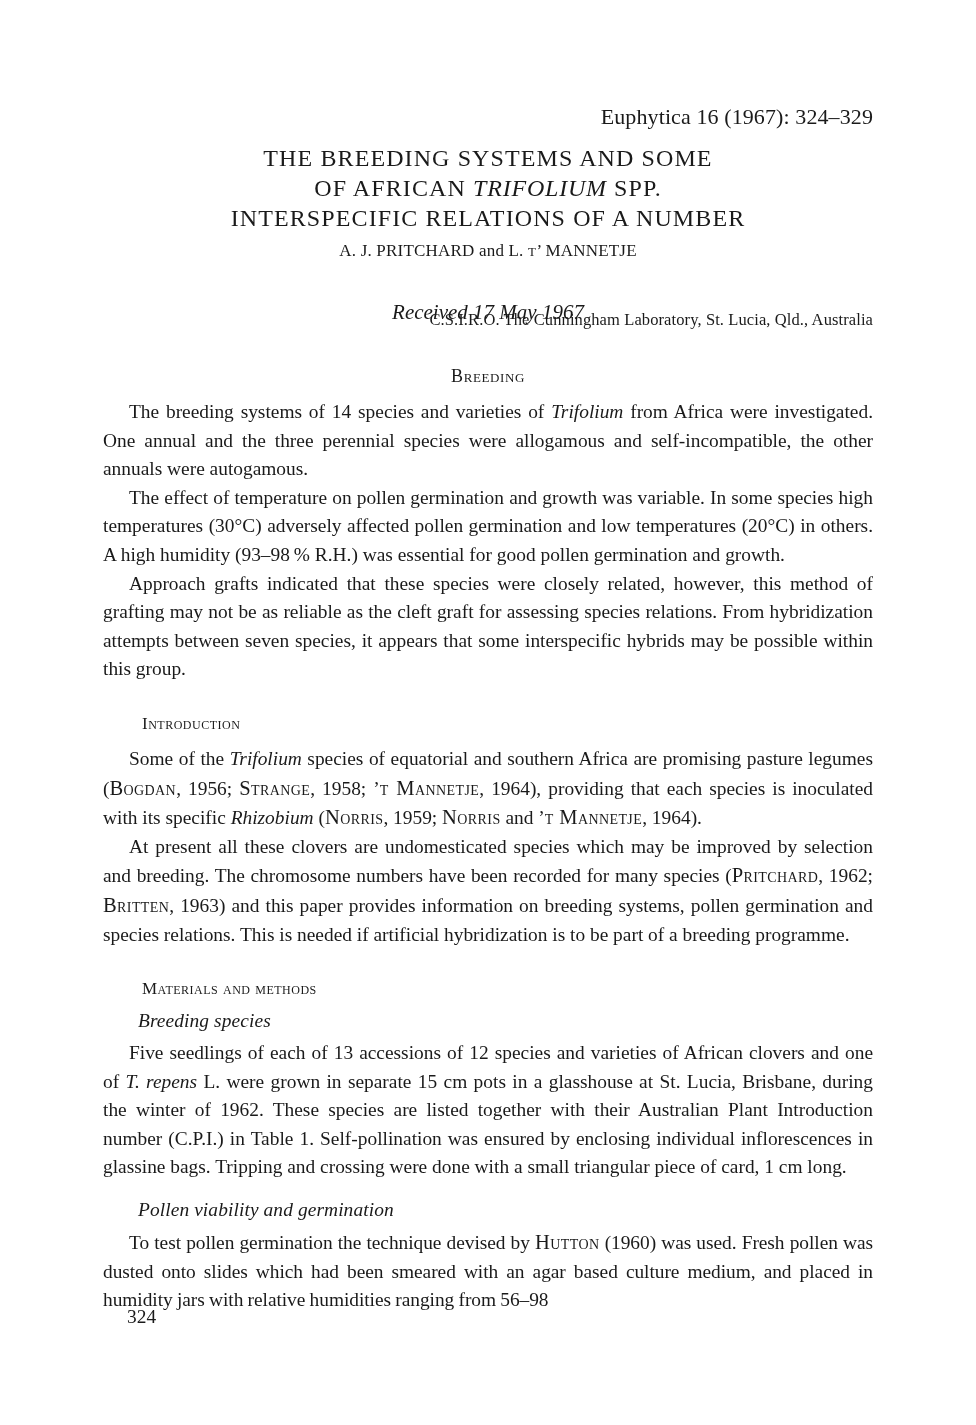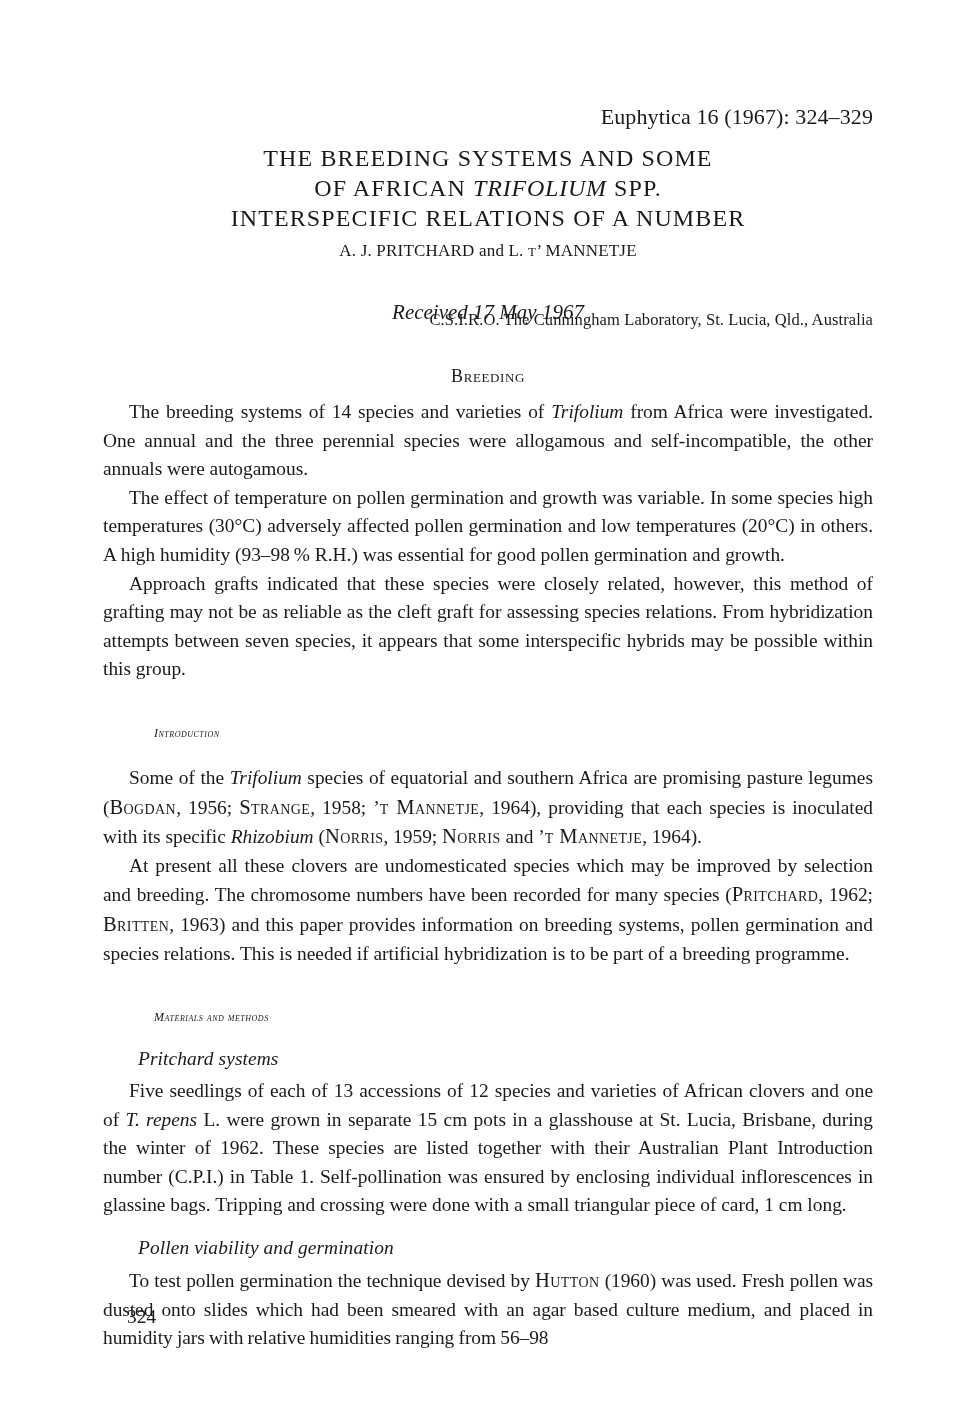--- a/index.html
+++ b/index.html
@@ -116,26 +116,25 @@
   }
   p.para .ital { font-style: italic; }
 
   
   p.tight-last {
     letter-spacing: -0.05px;
     word-spacing: -0.5px;
   }
 
   .sec-head {
-    margin: 16px;
+    margin: 4px;
     padding-left: 35px;
     font-variant: small-caps;
-    font-size: 12px;
+    font-size: 17px;
     letter-spacing: 0.5px;
-    font-style: italic;
   }
   .sub-head {
     margin: 0;
     padding-left: 35px;
     font-style: italic;
     font-size: 19.4px;
     letter-spacing: 0.1px;
   }
 
   .gap-lg { height: 26px; }
@@ -189,21 +188,21 @@
     <p class="para"><span>Some of the </span><span class="ital">Trifolium</span><span> species of equatorial and southern Africa are promising pasture legumes (</span><span class="sc">Bogdan</span><span>, 1956; </span><span class="sc">Strange</span><span>, 1958; ’</span><span class="sc">t Mannetje</span><span>, 1964), providing that each species is inoculated with its specific </span><span class="ital">Rhizobium</span><span> (</span><span class="sc">Norris</span><span>, 1959; </span><span class="sc">Norris</span><span> and ’</span><span class="sc">t Mannetje</span><span>, 1964).</span></p>
 
     <p class="para"><span>At present all these clovers are undomesticated species which may be improved by selection and breeding. The chromosome numbers have been recorded for many species (</span><span class="sc">Pritchard</span><span>, 1962; </span><span class="sc">Britten</span><span>, 1963) and this paper provides information on breeding systems, pollen germination and species relations. This is needed if artificial hybridization is to be part of a breeding programme.</span></p>
 
     <div class="gap-lg"></div>
 
     <p class="sec-head">Materials and methods</p>
 
     <div class="gap-sm"></div>
 
-    <p class="sub-head">Pritchard systems</p>
+    <p class="sub-head">Breeding species</p>
 
     <div class="gap-sm"></div>
 
     <p class="para"><span>Five seedlings of each of 13 accessions of 12 species and varieties of African clovers and one of </span><span class="ital">T. repens</span><span> L. were grown in separate 15 cm pots in a glasshouse at St. Lucia, Brisbane, during the winter of 1962. These species are listed together with their Australian Plant Introduction number (C.P.I.) in Table 1. Self-pollination was ensured by enclosing individual inflorescences in glassine bags. Tripping and crossing were done with a small triangular piece of card, 1 cm long.</span></p>
 
     <div class="gap-md"></div>
 
     <p class="sub-head">Pollen viability and germination</p>
 
     <div class="gap-sm"></div>

